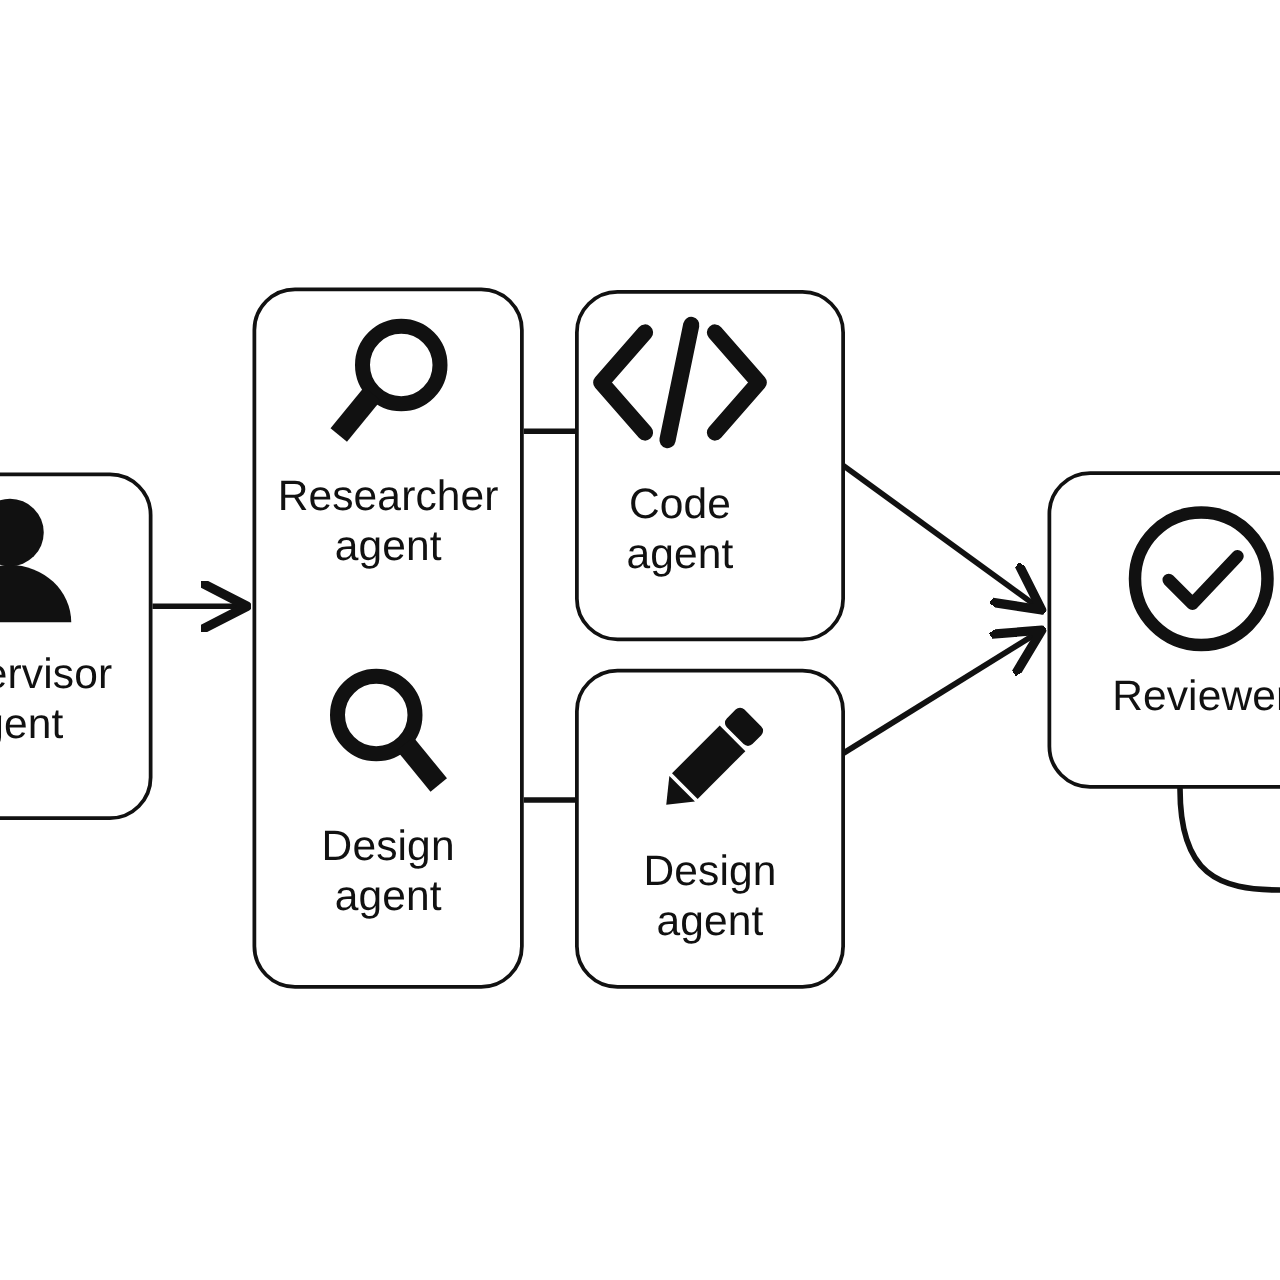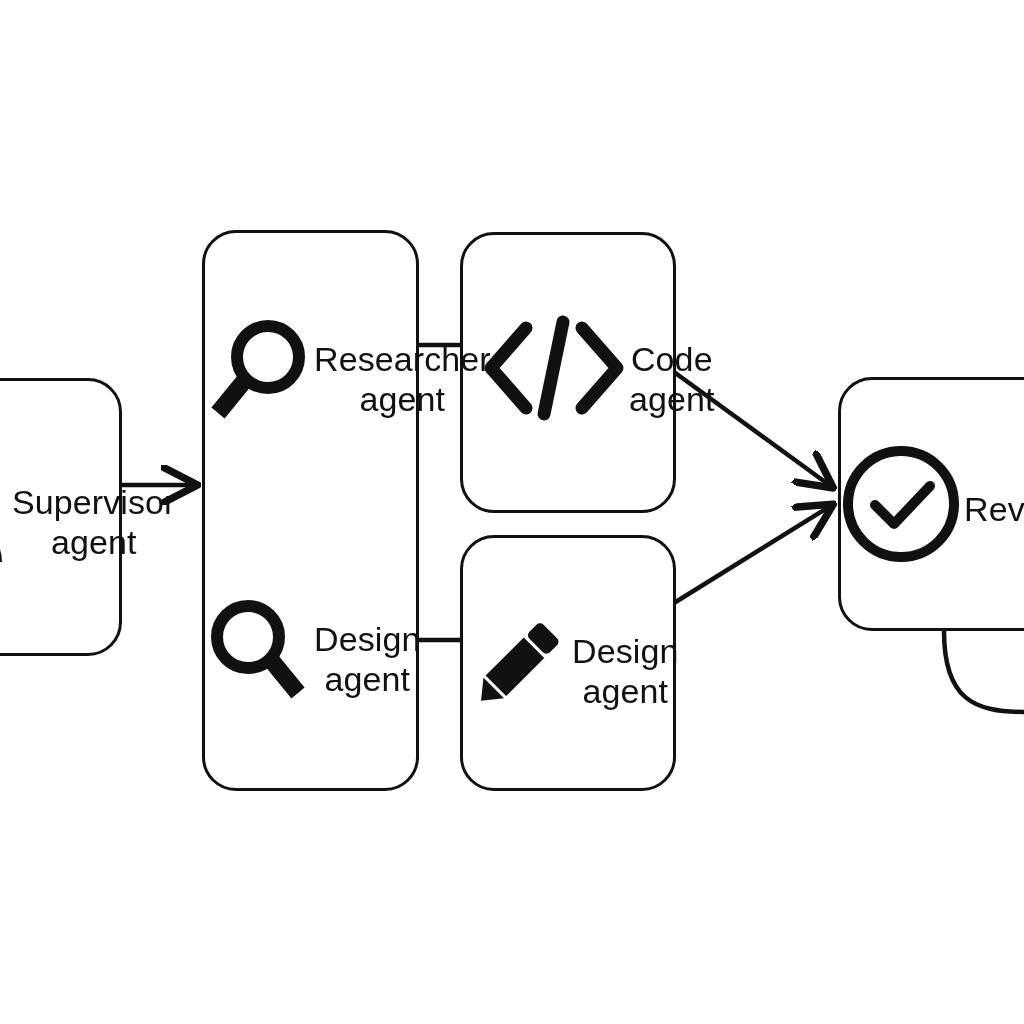--- a/index.html
+++ b/index.html
@@ -32,21 +32,21 @@
     box-sizing: border-box;
     background: #ffffff;
     border: 3.5px solid #111111;
     border-radius: 34px;
     z-index: 2;
   }
   .cell {
     position: absolute;
     box-sizing: border-box;
     display: flex;
-    flex-direction: row;
+    flex-direction: column;
     align-items: center;
     justify-content: flex-start;
   }
   .icon-wrap {
     display: flex;
     align-items: center;
     justify-content: center;
   }
   .label {
     text-align: center;
@@ -105,21 +105,21 @@
     z-index: 3;
   }
   #cell-design1 {
     left: 202px;
     top: 532px;
     width: 217px;
     height: 256px;
     z-index: 3;
   }
   #cell-code {
-    left: 479px;
+    left: 436px;
     top: 252px;
     width: 216px;
     height: 256px;
     z-index: 3;
   }
   #cell-design2 {
     left: 460px;
     top: 552px;
     width: 216px;
     height: 240px;

